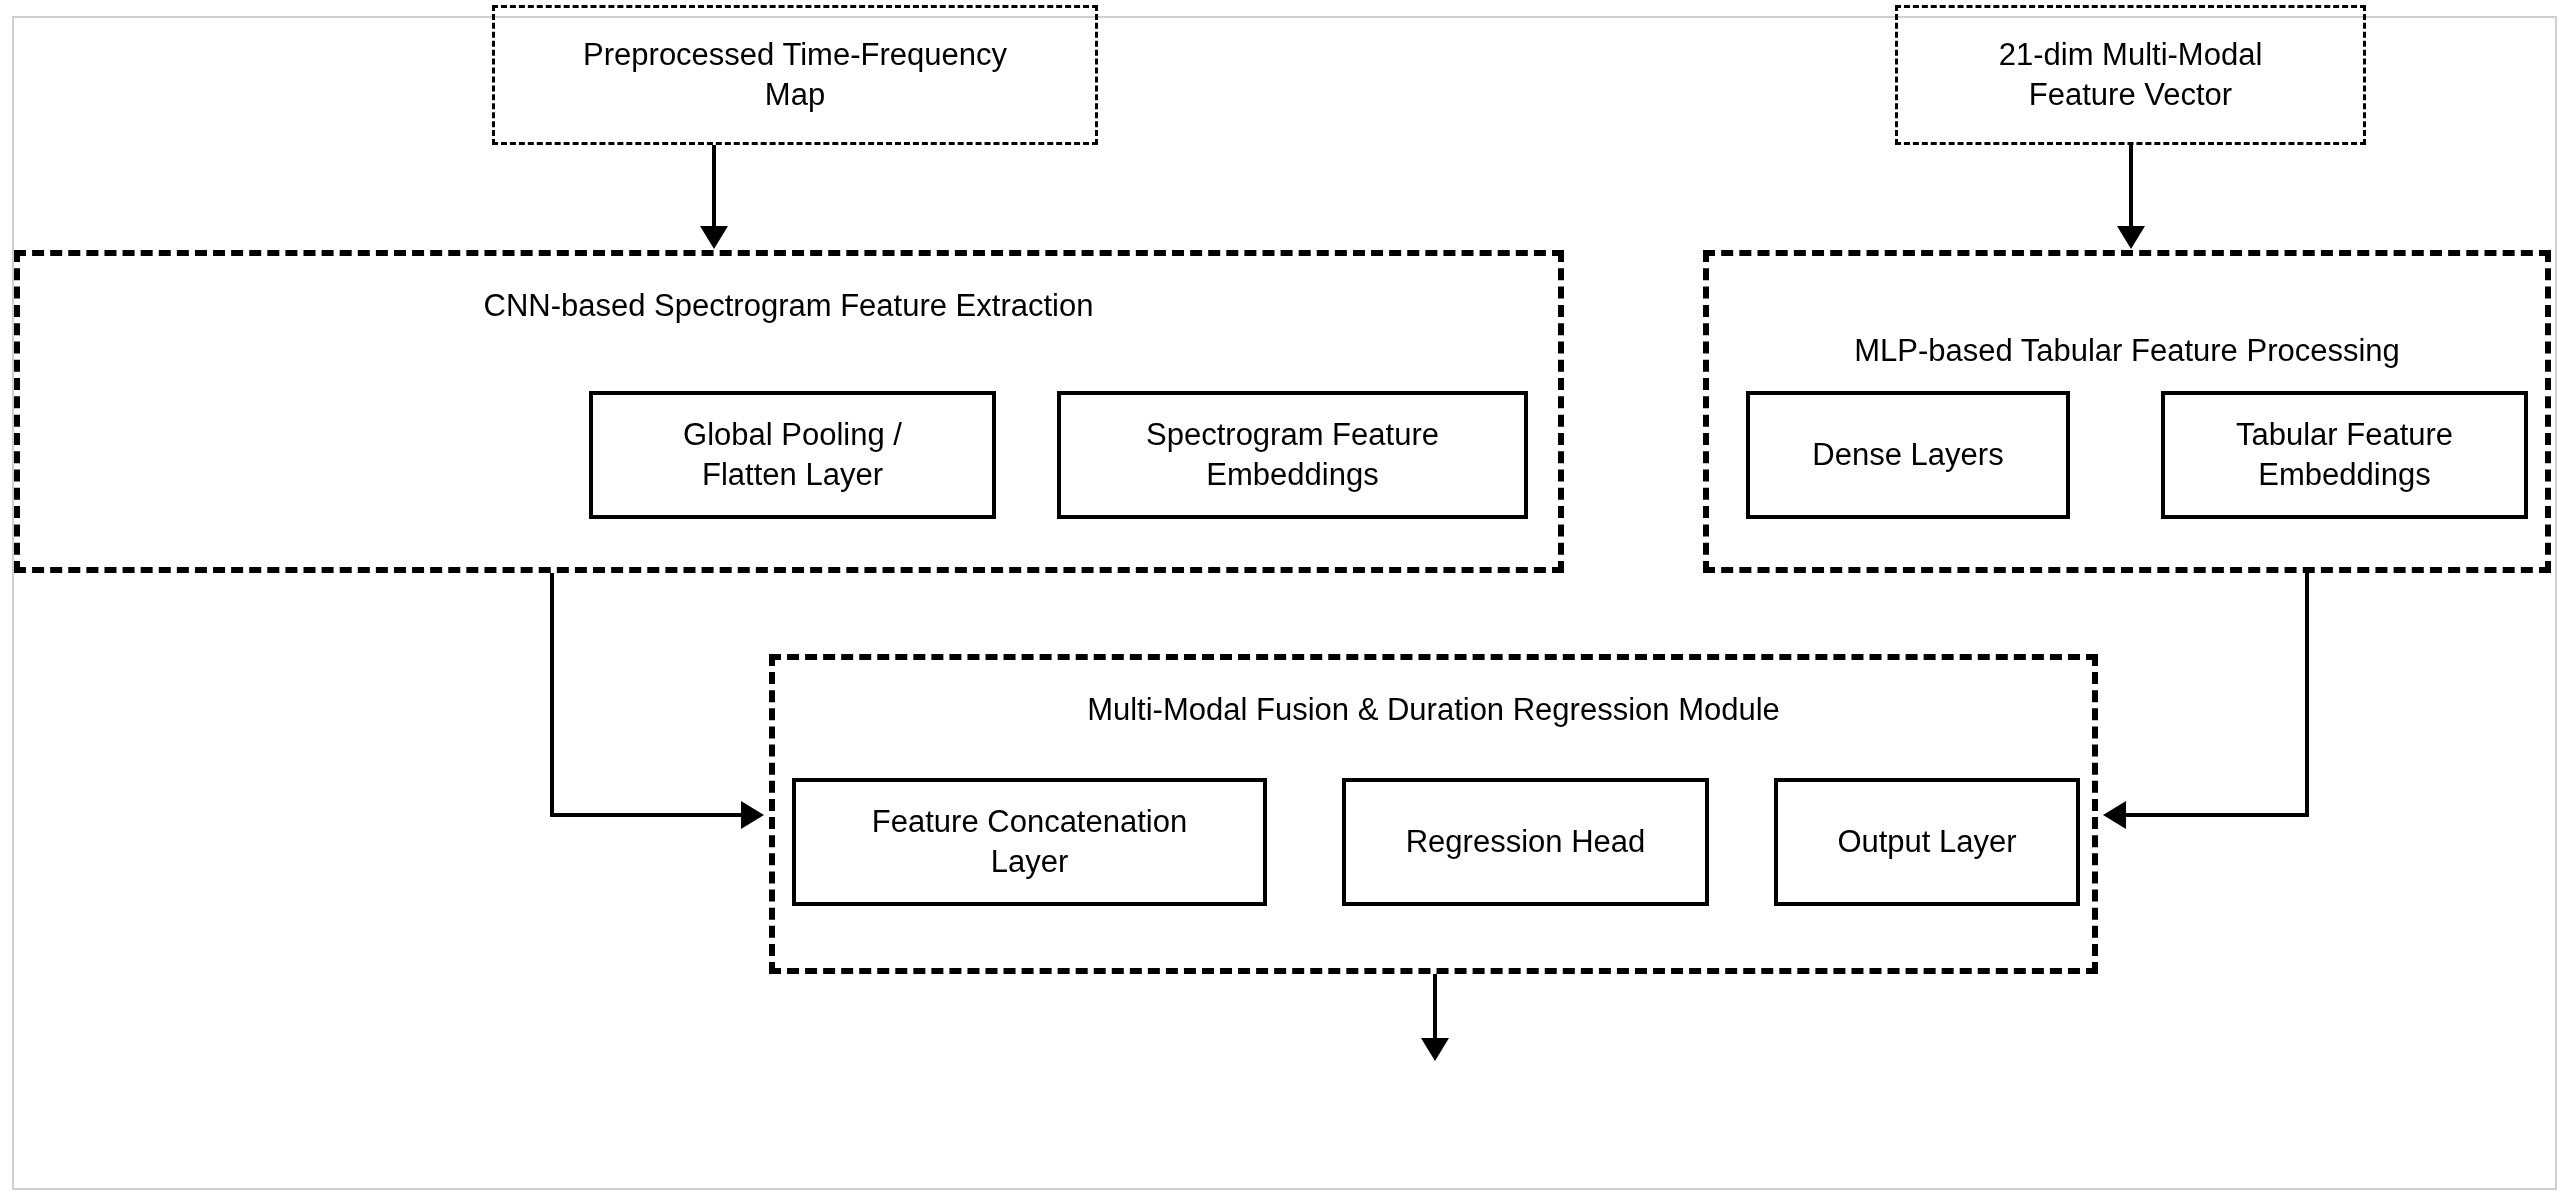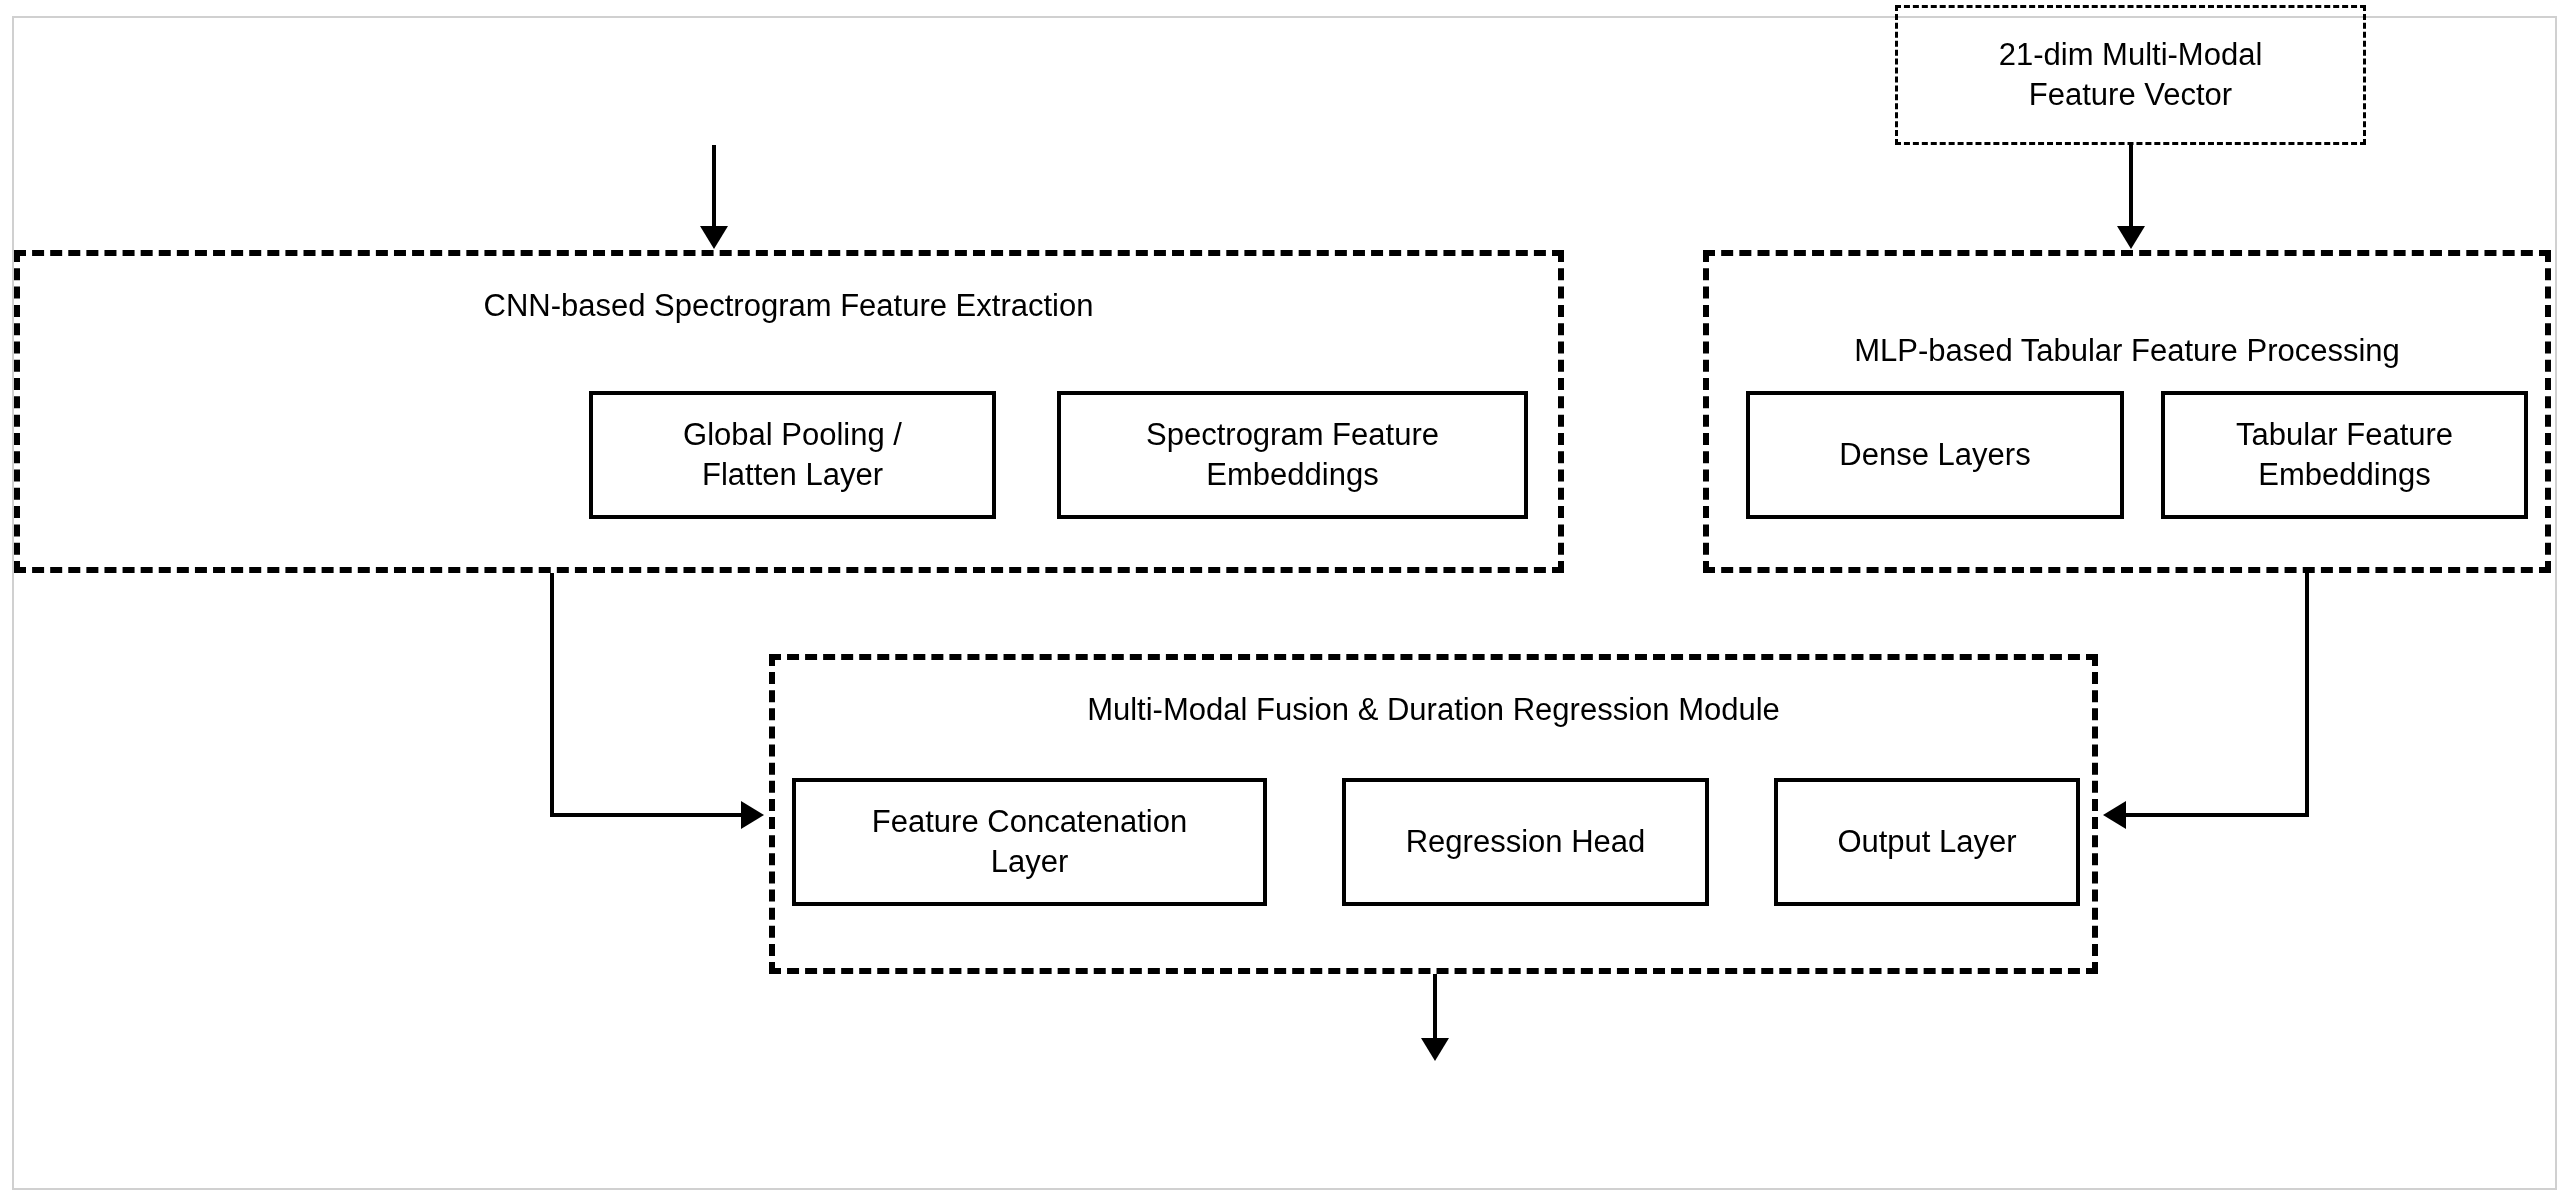--- a/index.html
+++ b/index.html
@@ -104,20 +104,24 @@
     border-right: 23px solid #000000;
   }
 </style>
 </head>
 <body>
 
 <div id="canvas">
 
   <div class="page-frame"></div>
 
+  <div class="box dashed-io" style="left:492px; top:5.4px; width:606px; height:140px;">
+    <span class="box-label fs-io">Preprocessed Time-Frequency
+Map</span>
+  </div>
 
   <div class="line-v" style="left:712px; top:145px; height:84px;"></div>
   <div class="arrow-down" style="left:700px; top:226px;"></div>
 
   <div class="box dashed-io" style="left:1895px; top:5.4px; width:471px; height:140px;">
     <span class="box-label fs-io">21-dim Multi-Modal
 Feature Vector</span>
   </div>
 
   <div class="line-v" style="left:2129px; top:145px; height:84px;"></div>
@@ -131,21 +135,21 @@
 Flatten Layer</span>
   </div>
   <div class="box solid-box" style="left:1057px; top:391px; width:471px; height:128px;">
     <span class="box-label fs-item">Spectrogram Feature
 Embeddings</span>
   </div>
 
   <div class="box dashed-module" style="left:1703px; top:250px; width:848px; height:323px;"></div>
   <div class="module-title" style="left:1703px; top:287px; width:848px;margin-top:45px;">MLP-based Tabular Feature Processing</div>
 
-  <div class="box solid-box" style="left:1746px; top:391px; width:378px; height:128px;">
+  <div class="box solid-box" style="left:1746px; top:391px; width:324px; height:128px;">
     <span class="box-label fs-item">Dense Layers</span>
   </div>
   <div class="box solid-box" style="left:2161px; top:391px; width:367px; height:128px;">
     <span class="box-label fs-item">Tabular Feature
 Embeddings</span>
   </div>
 
   <div class="line-v" style="left:550px; top:573px; height:244px;"></div>
   <div class="line-h" style="left:550px; top:813px; width:197px;"></div>
   <div class="arrow-right" style="left:741px; top:801px;"></div>

